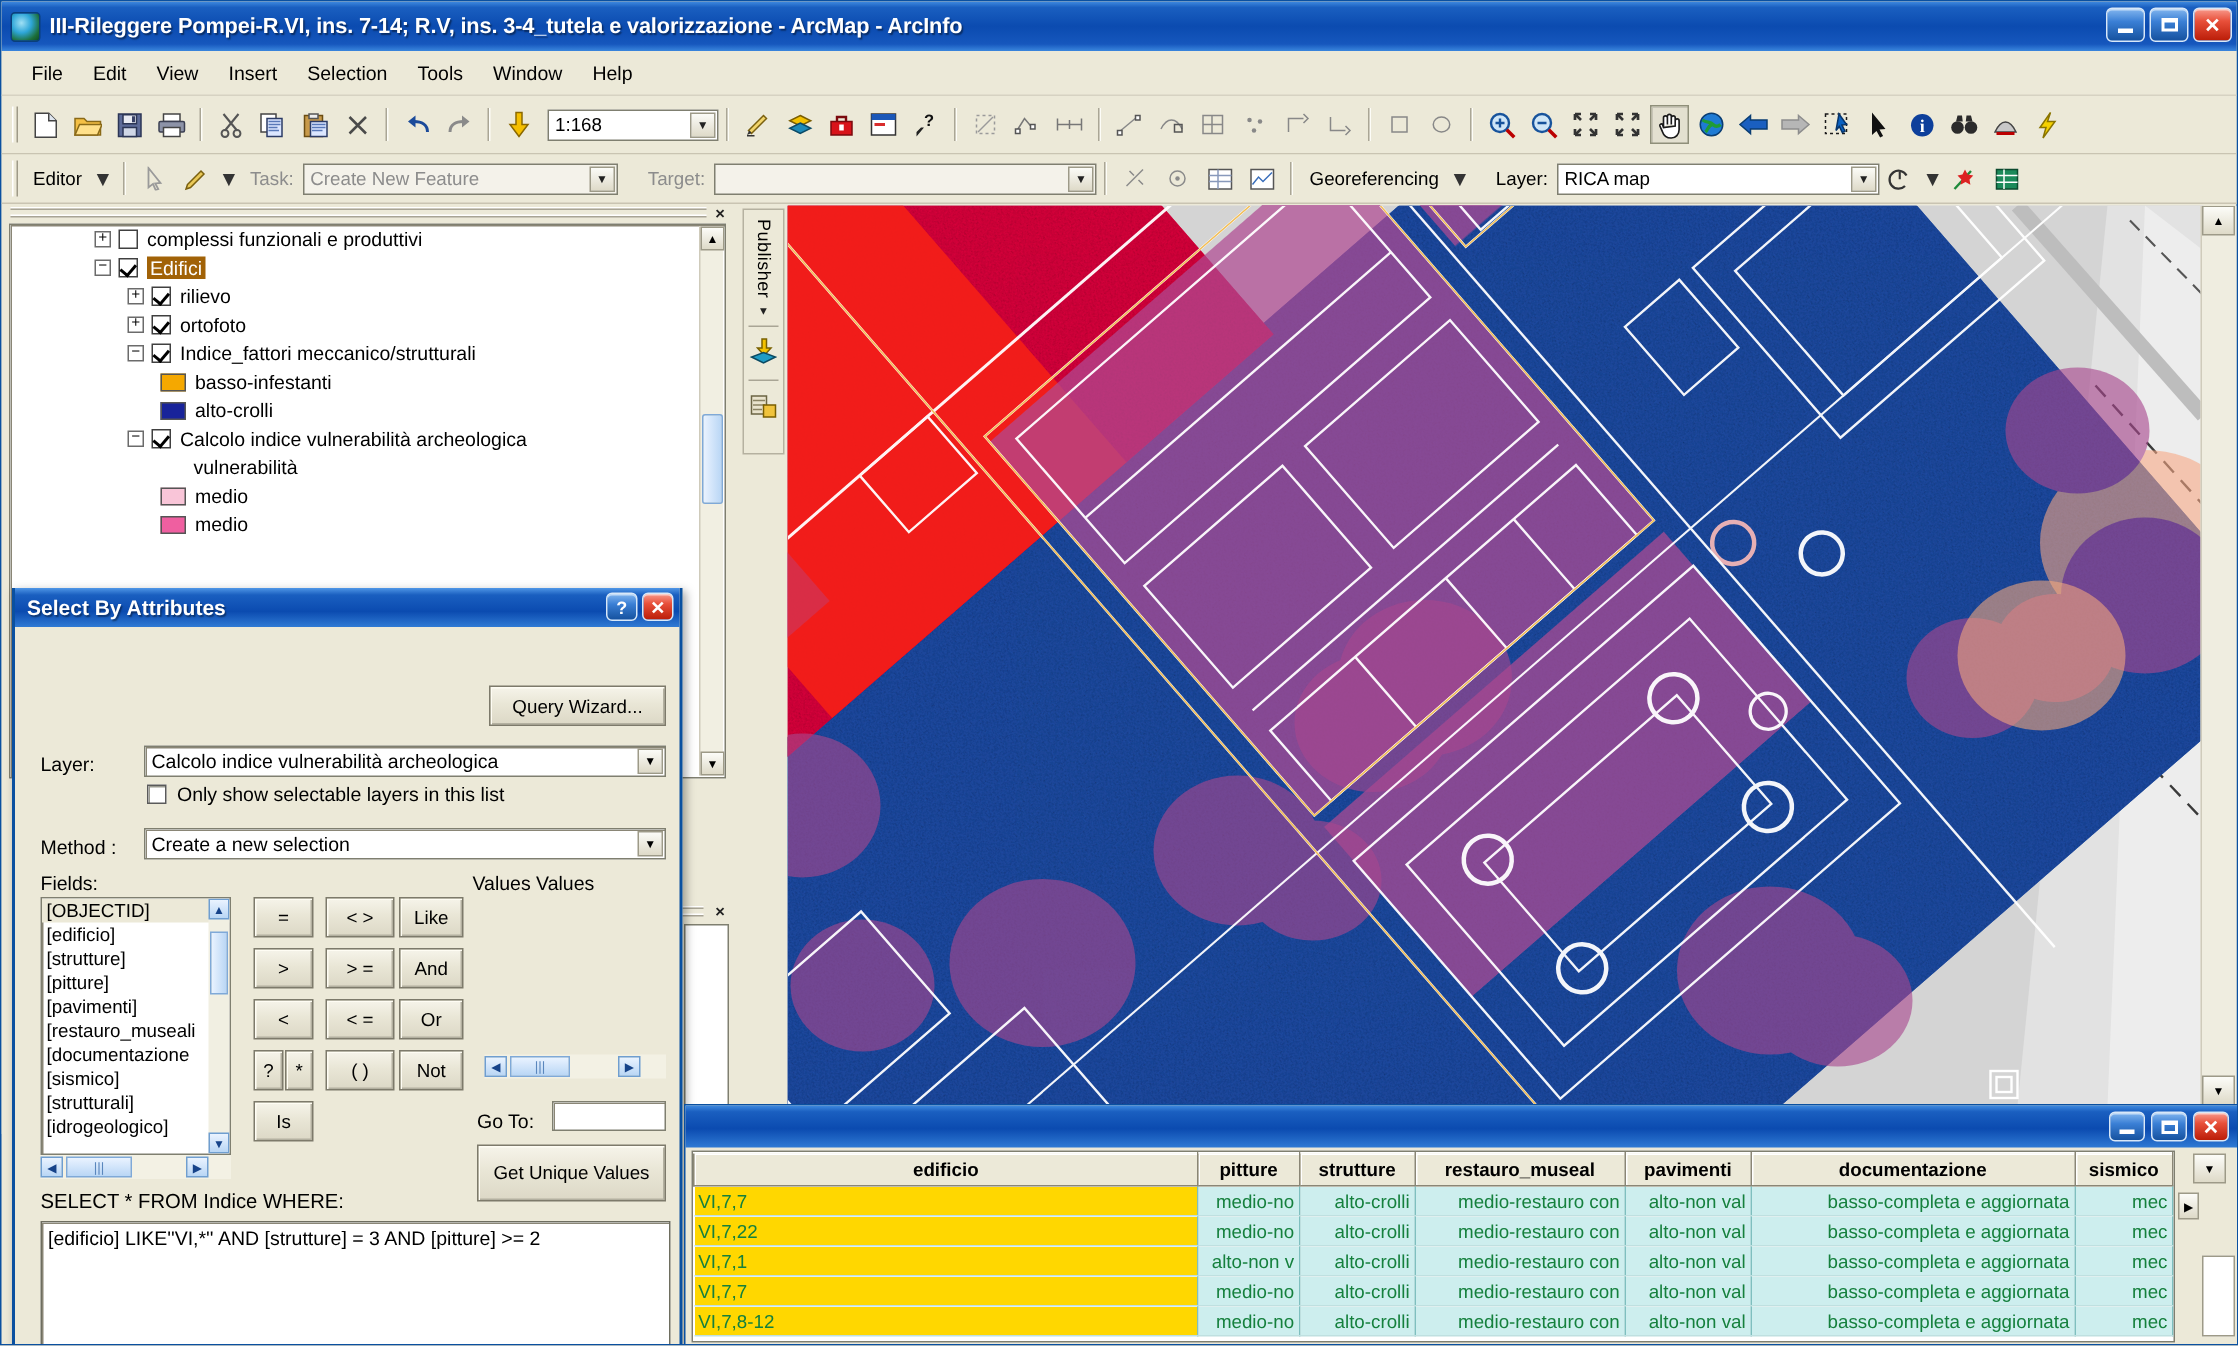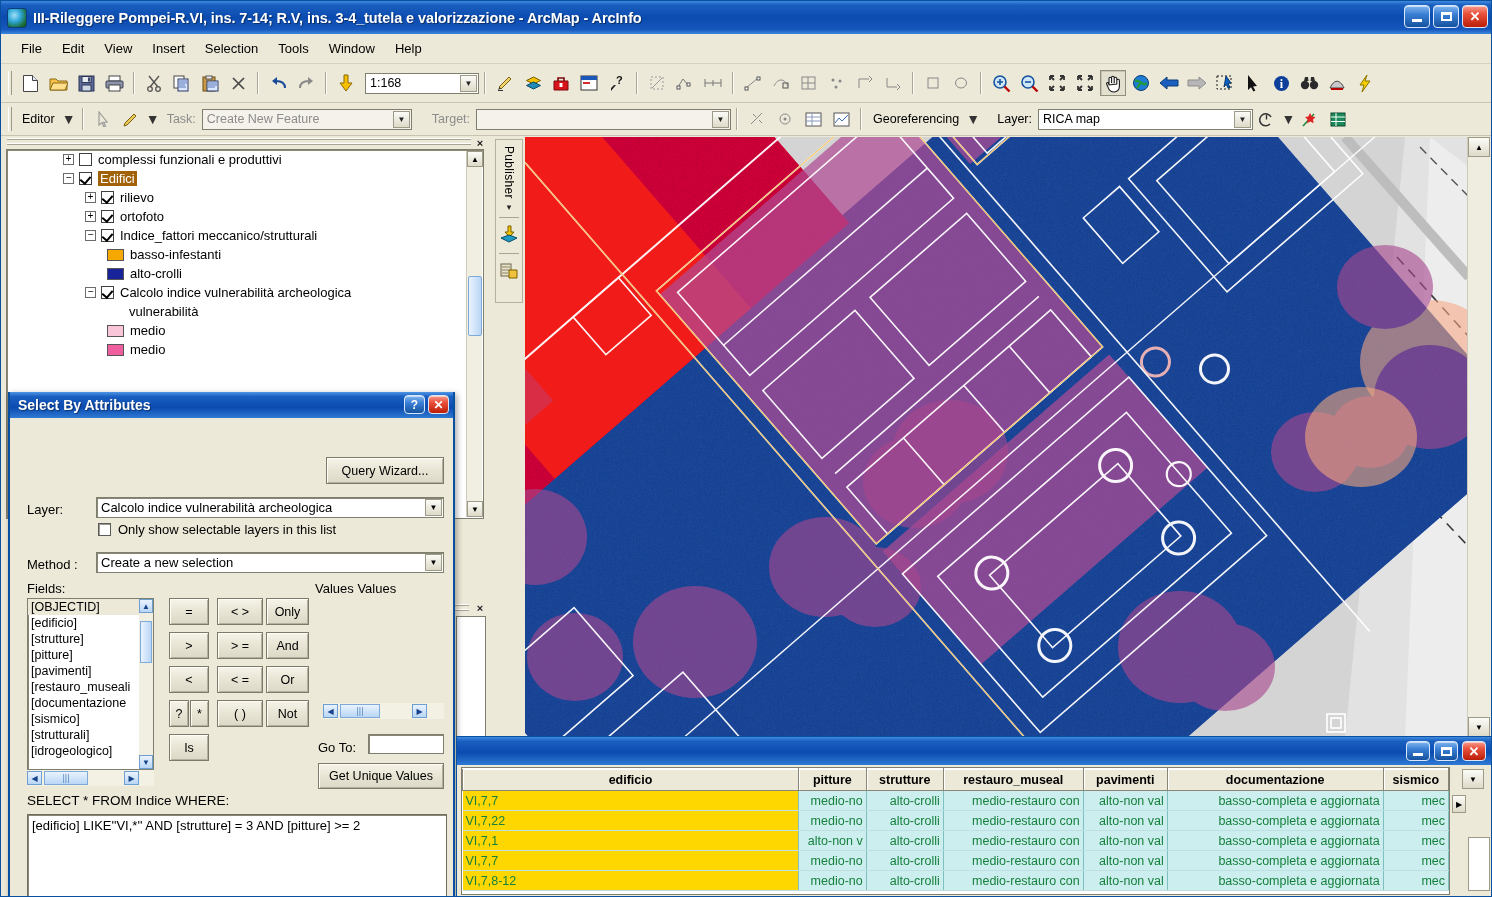--- a/index.html
+++ b/index.html
@@ -912,21 +912,21 @@
         </div>
       </div>
       <div class="hscroll" style="left:17px; top:352px; width:127px;">
         <div class="hb">◀</div>
         <div class="ht" style="width:44px;margin-left:2px;">|||</div>
         <div class="hb" style="margin-left:36px;">▶</div>
       </div>
 
       <div class="btn3d opbtn" style="left:159px; top:180px; width:40px;">=</div>
       <div class="btn3d opbtn" style="left:207px; top:180px; width:46px;">&lt; &gt;</div>
-      <div class="btn3d opbtn" style="left:256px; top:180px; width:43px;">Only</div>
+      <div class="btn3d opbtn" style="left:256px; top:180px; width:43px;">Like</div>
 
       <div class="btn3d opbtn" style="left:159px; top:214px; width:40px;">&gt;</div>
       <div class="btn3d opbtn" style="left:207px; top:214px; width:46px;">&gt; =</div>
       <div class="btn3d opbtn" style="left:256px; top:214px; width:43px;">And</div>
 
       <div class="btn3d opbtn" style="left:159px; top:248px; width:40px;">&lt;</div>
       <div class="btn3d opbtn" style="left:207px; top:248px; width:46px;">&lt; =</div>
       <div class="btn3d opbtn" style="left:256px; top:248px; width:43px;">Or</div>
 
       <div class="btn3d opbtn" style="left:159px; top:282px; width:20px;">?</div>
@@ -940,21 +940,21 @@
         <div class="hb">◀</div>
         <div class="ht" style="width:40px;margin-left:2px;">|||</div>
         <div class="hb" style="margin-left:32px;">▶</div>
       </div>
 
       <div class="lbl" style="left:308px; top:322px;">Go To:</div>
       <div class="fieldbox" style="left:358px; top:316px; width:76px; height:20px;">
         <span style="font-size:12.5px;padding-left:3px;display:block;line-height:18px;"></span>
       </div>
 
-      <div class="btn3d" style="position:absolute; left:308px; top:345px; width:126px; height:26px;text-align:right;">Get Unique Values</div>
+      <div class="btn3d" style="position:absolute; left:308px; top:345px; width:126px; height:38px;text-align:right;">Get Unique Values</div>
 
       <div class="lbl" style="left:17px; top:375px; font-size:13.5px;">SELECT * FROM Indice WHERE:</div>
 
       <div style="position:absolute; left:17px; top:396px; width:420px; height:104px; background:#fff; border:1px solid #6e6e60; box-shadow: inset 1px 1px 0 #8a8676; padding:3px 4px; font-size:13px;">
         <span>[edificio] LIKE''VI,*'' AND [strutture] = 3 AND [pitture] &gt;= 2</span>
       </div>
     </div>
   </div>
 
   <div id="attrwin">

